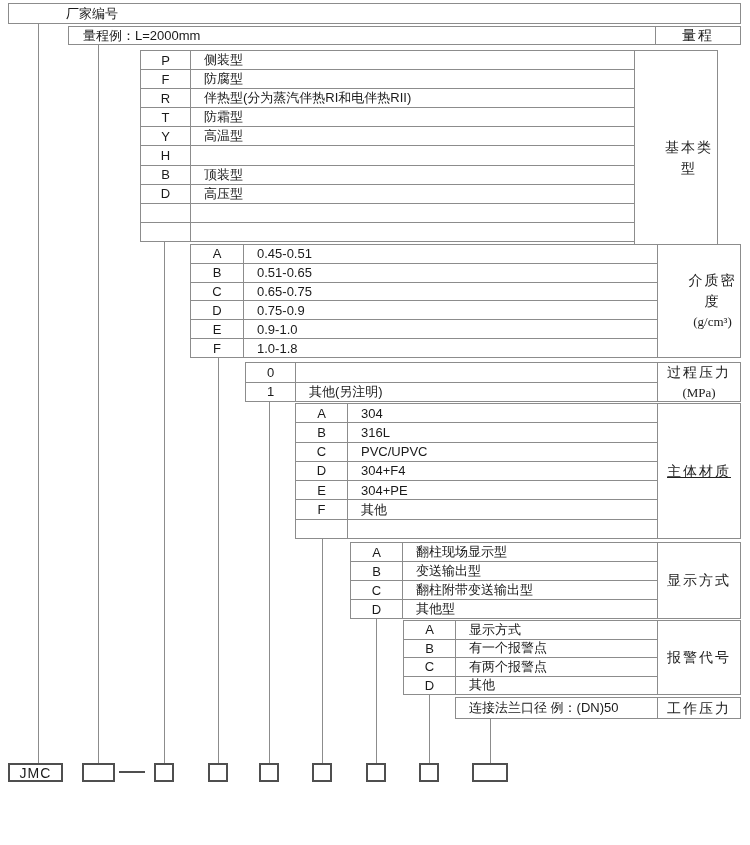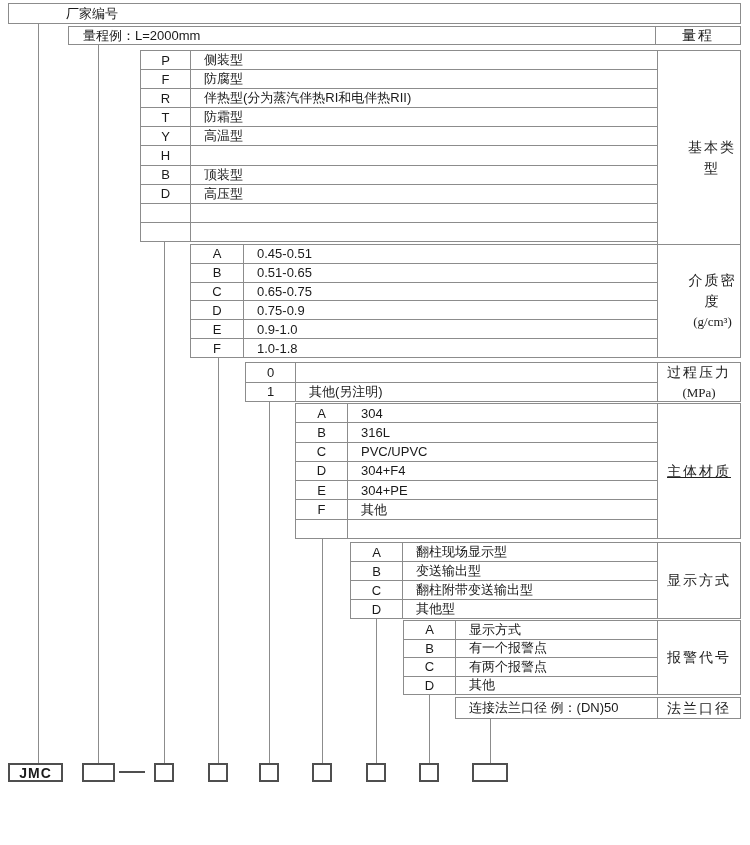--- a/index.html
+++ b/index.html
@@ -33,21 +33,21 @@
     color:#222;text-align:center;line-height:1.5;
   }
   .label-cell .sub{letter-spacing:0px;font-size:13px;}
   
   .flange-row{left:455px;top:697px;width:223px;height:22px;display:flex;align-items:center;padding-left:13px;font-size:13px;white-space:nowrap;}
   .flange-labelcell{left:657px;top:697px;width:84px;height:22px;}
   
   .vline{position:absolute;width:1px;background:var(--line);}
   
   .model-box{border:2px solid var(--dark);background:#fff;}
-  .jmc-box{left:8px;top:763px;width:55px;height:19px;display:flex;align-items:center;justify-content:center;font-size:14px;font-weight:bold;letter-spacing:1px;}
+  .jmc-box{left:8px;top:763px;width:55px;height:19px;display:flex;align-items:center;justify-content:center;font-size:14px;font-weight:normal;letter-spacing:1px;}
   .dash{left:119px;top:771px;width:26px;height:2px;background:var(--dark);}
   
   .note{left:5px;top:792px;width:745px;color:var(--red);font-weight:bold;font-size:19px;line-height:26px;}
 </style>
 </head>
 <body>
 
 <div class="chart">
 
   <div class="abs bordered manufacturer-row">
@@ -94,21 +94,21 @@
         </div>
         <div class="srow">
           <div class="code-cell" style="width: 50px;"></div>
           <div class="desc-cell"></div>
         </div>
         <div class="srow">
           <div class="code-cell" style="width: 50px;"></div>
           <div class="desc-cell"></div>
         </div>
       </div>
-      <div class="abs bordered label-cell" style="left: 657px; top: 50px; width: 84px; height: 216px; padding-left: 26px;">
+      <div class="abs bordered label-cell" style="left: 634px; top: 50px; width: 84px; height: 216px; padding-left: 26px;">
         <div>基本类型</div>
       </div>
       <div class="abs bordered section-table" style="left: 190px; top: 244px; width: 468px; height: 114px;">
         <div class="srow">
           <div class="code-cell" style="width: 53px;">A</div>
           <div class="desc-cell">0.45-0.51</div>
         </div>
         <div class="srow">
           <div class="code-cell" style="width: 53px;">B</div>
           <div class="desc-cell">0.51-0.65</div>
@@ -218,21 +218,21 @@
           <div class="code-cell" style="width: 52px;">D</div>
           <div class="desc-cell">其他</div>
         </div>
       </div>
       <div class="abs bordered label-cell" style="left: 657px; top: 620px; width: 84px; height: 75px;">
         <div>报警代号</div>
       </div>
     </div>
 
   <div class="abs bordered flange-row">连接法兰口径 例：(DN)50</div>
-  <div class="abs bordered label-cell flange-labelcell">法兰口径</div>
+  <div class="abs bordered label-cell flange-labelcell">工作压力</div>
 
   <div id="lines">
       <div class="vline" style="left: 38px; top: 24px; height: 739px;"></div>
       <div class="vline" style="left: 98px; top: 45px; height: 718px;"></div>
       <div class="vline" style="left: 164px; top: 242px; height: 521px;"></div>
       <div class="vline" style="left: 218px; top: 358px; height: 405px;"></div>
       <div class="vline" style="left: 269px; top: 402px; height: 361px;"></div>
       <div class="vline" style="left: 322px; top: 539px; height: 224px;"></div>
       <div class="vline" style="left: 376px; top: 619px; height: 144px;"></div>
       <div class="vline" style="left: 429px; top: 695px; height: 68px;"></div>

